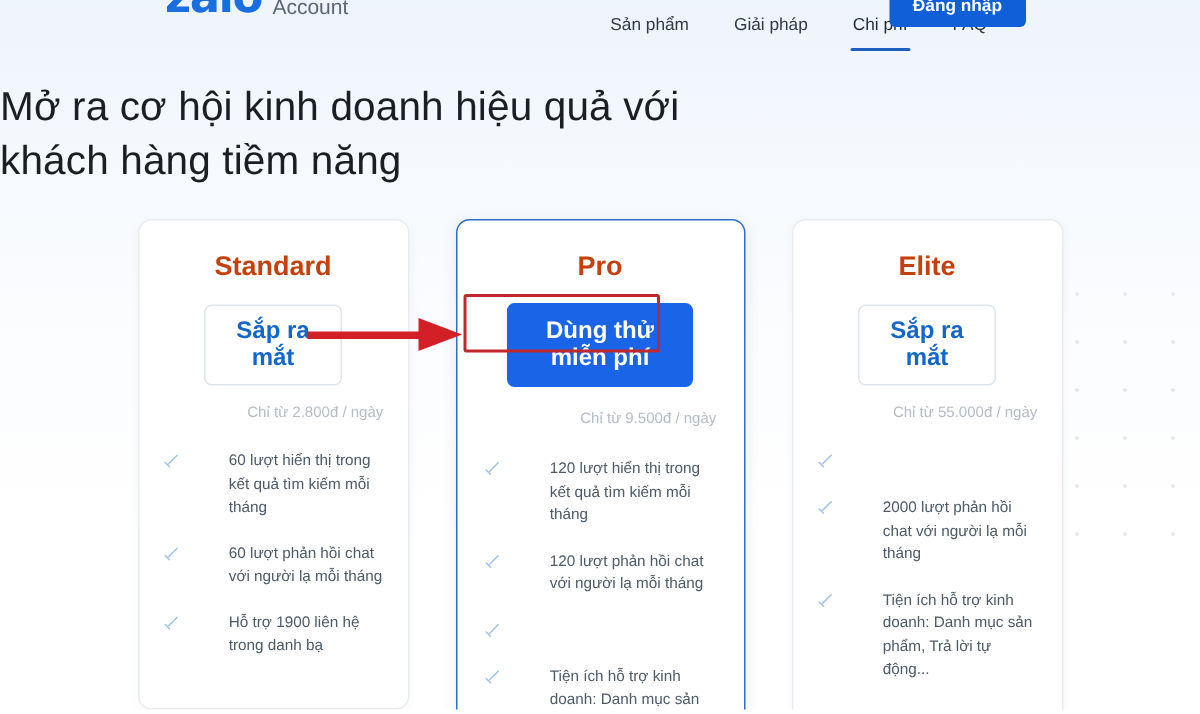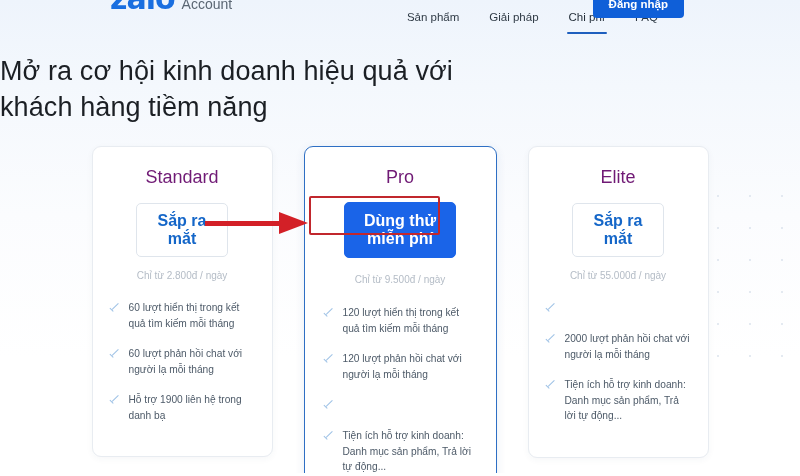--- a/index.html
+++ b/index.html
@@ -99,40 +99,40 @@
     box-shadow:0 2px 7px rgba(40,60,90,.045);
     position:relative;
   }
   .card.featured{
     width:193px; min-height:310px;
     border:1.6px solid #2e6fc4;
     box-shadow:0 2px 10px rgba(30,80,150,.10);
     padding:20px 18px 18px;
   }
   .card-title{
-    text-align:center; font-size:18px; font-weight:normal; color:#701a75;
+    text-align:center; font-size:18px; font-weight:bold; color:#c2410c;
     margin-bottom:15px;
   }
   .card.featured .card-title{ margin-bottom:14px; }
 
   .cta{
     display:block; margin:0 auto;
     font-size:16px; font-weight:bold;
     border-radius:5px; text-align:center;
     padding:8px 10px;
     width:92px;
   }
   .cta.ghost{ background:#fff; border:1px solid #dfe5ec; color:#1466c8; }
   .cta.primary{
     background:#1a64e8; border:1px solid #1a64e8; color:#fff;
-    width:112px; padding:9px 8px;
+    width:124px; padding:9px 8px;
   }
 
   .price{
-    text-align:center; font-size:10px; color:#b4bcc6;
+    text-align:right; font-size:10px; color:#b4bcc6;
     margin-top:13px; margin-bottom:19px;
   }
   .card.featured .price{ margin-top:16px; margin-bottom:20px; }
 
   .features{ list-style:none; }
   .feature{
     display:flex; gap:9px; align-items:flex-start;
     margin-bottom:15px;
   }
   .check{
@@ -143,21 +143,21 @@
     content:""; position:absolute; left:0; top:4px;
     width:4.5px; height:1.4px; background:#9fc2e6;
     transform:rotate(45deg); border-radius:1px;
   }
   .check::after{
     content:""; position:absolute; left:2.8px; top:1.4px;
     width:8.5px; height:1.4px; background:#9fc2e6;
     transform:rotate(-45deg); border-radius:1px;
   }
   .feature-text{
-    font-size:10.2px; line-height:1.52; color:#4d5a68;
+    font-size:10.2px; line-height:1.52; color:#4d5a68;margin-left:24px;
   }
 
   
   .anno{ position:absolute; inset:0; pointer-events:none; z-index:20; }
   .anno-box{
     position:absolute;
     left:309px; top:196px; width:131px; height:39px;
     border:2.5px solid #c1272d; border-radius:2px;
   }
   .anno-arrow{

